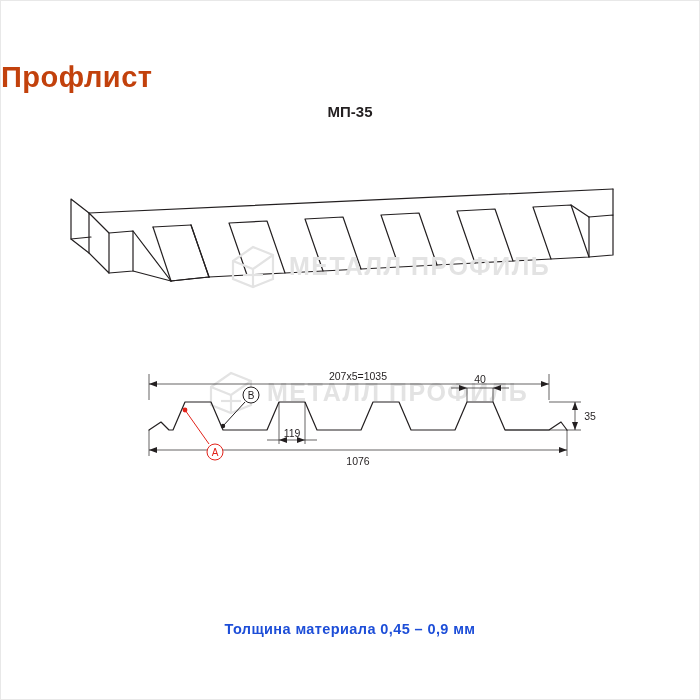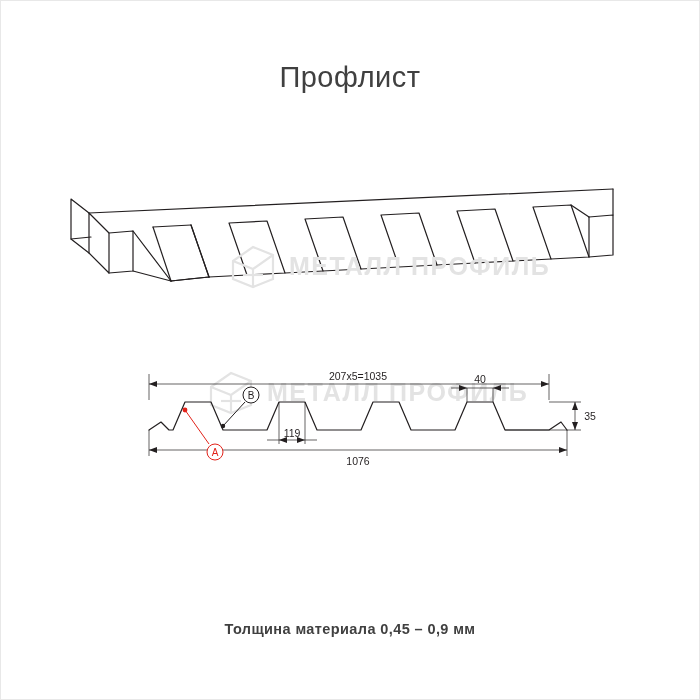--- a/index.html
+++ b/index.html
@@ -19,25 +19,25 @@
     position: absolute;
     inset: 0;
     border: 1px solid #e8e8e8;
     box-sizing: border-box;
   }
   .title {
     position: absolute;
     top: 60px;
     left: 0;
     right: 0;
-    text-align: center;
+    text-align: left;
     font-size: 29px;
-    font-weight: normal;
+    font-weight: bold;
     letter-spacing: 0.5px;
-    color: #404040;
+    color: #c2410c;
   }
   .subtitle {
     position: absolute;
     top: 102px;
     left: 0;
     right: 0;
     text-align: center;
     font-size: 15px;
     font-weight: bold;
     color: #231f20;
@@ -58,21 +58,21 @@
   }
   .footer {
     position: absolute;
     bottom: 62px;
     left: 0;
     right: 0;
     text-align: center;
     font-size: 14.5px;
     font-weight: bold;
     letter-spacing: 0.4px;
-    color: #404040;
+    color: #1d4ed8;
   }
   svg { display: block; overflow: visible; }
   .wm {
     position: absolute;
     pointer-events: none;
     opacity: 1;
   }
   .wm-1 { top: 232px; left: 218px; }
   .wm-2 { top: 358px; left: 196px; }
   .wm-text {
@@ -83,20 +83,21 @@
     fill: #e3e3e3;
   }
   .wm-line { fill: none; stroke: #e3e3e3; stroke-width: 2.2; }
 </style>
 </head>
 <body>
 
 <div class="page">
 
   <div class="title">Профлист</div>
+  <div class="subtitle">МП-35</div>
 
   <div class="iso-wrap">
     <svg width="580" height="160" viewBox="0 0 580 160">
       <g fill="none" stroke="#231f20" stroke-width="1.2" stroke-linejoin="round" stroke-linecap="round">
 
         <path d="M28 52 L552 28"></path>
 
         <path d="M28 52 L28 92 L48 112 L48 72 Z"></path>
         <path d="M48 72 L72 70 L72 110 L48 112"></path>
         <path d="M72 70 L110 120 L110 120"></path>

